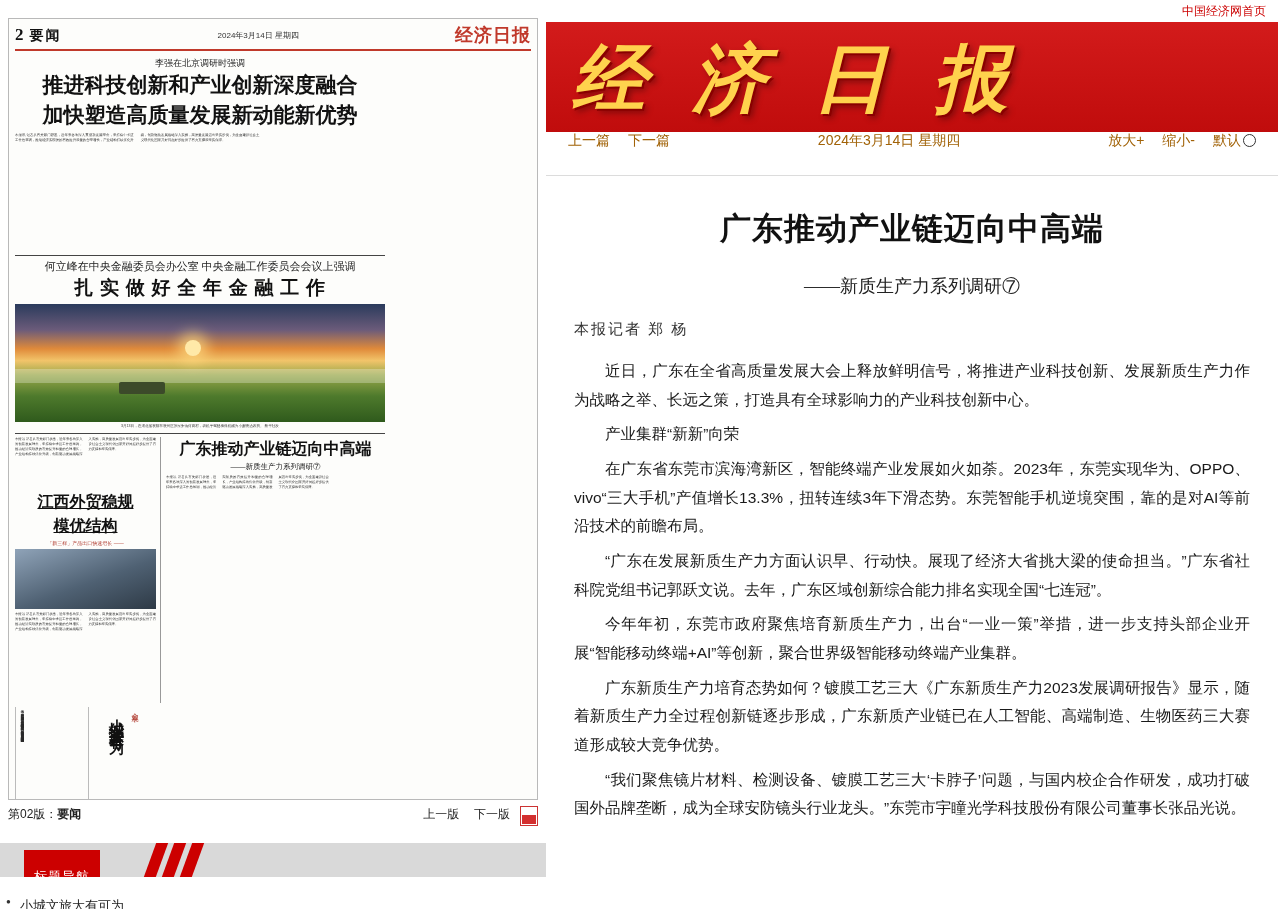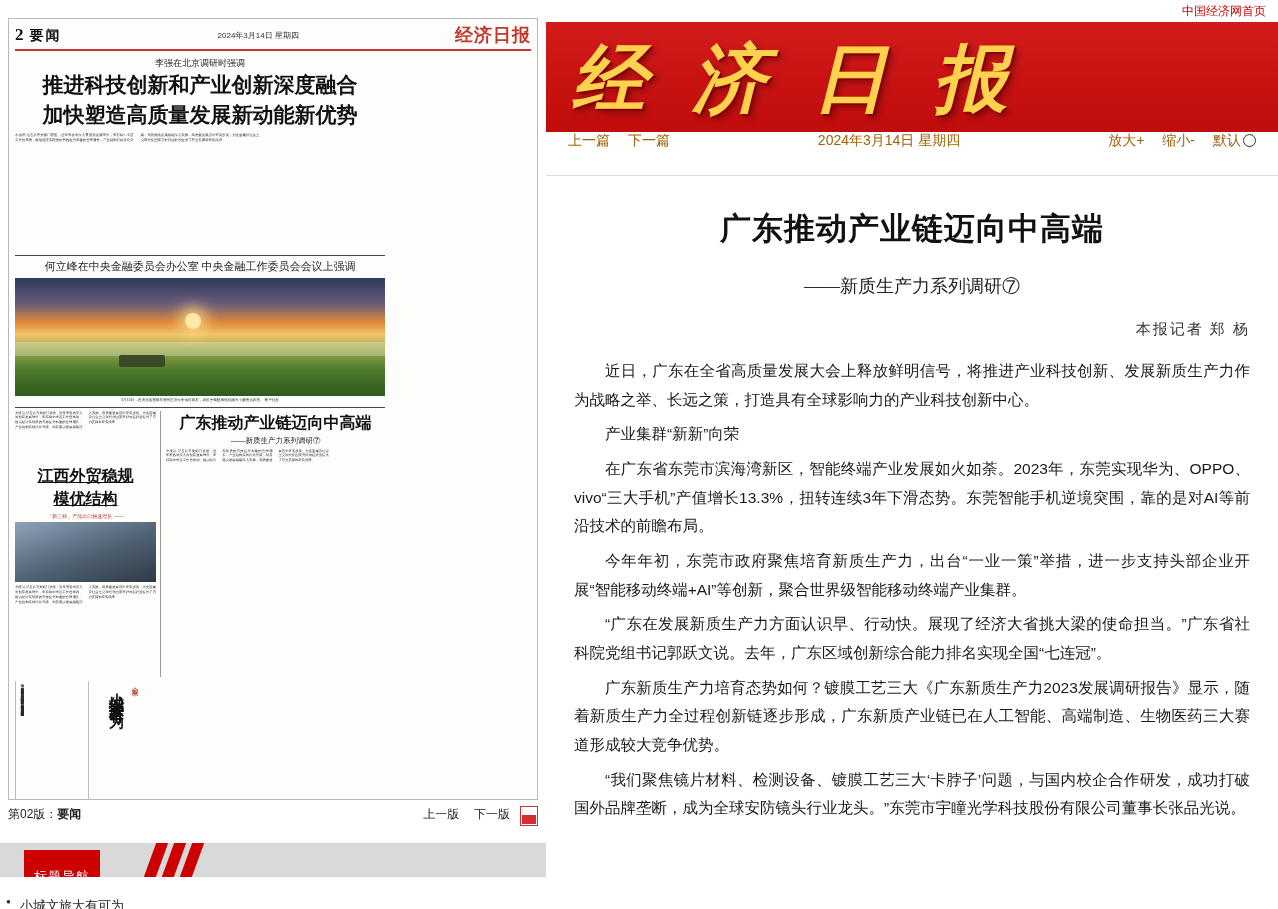--- a/index.html
+++ b/index.html
@@ -321,21 +321,21 @@
     margin: 16px 0 0;
   }
   .art-sub {
     text-align: center;
     font-size: 18px;
     color: #222;
     margin-top: 24px;
     font-family: "Liberation Serif", serif;
   }
   .art-byline {
-    text-align: right;
+    text-align: left;
     font-size: 15px;
     color: #333;
     margin-top: 22px;
     letter-spacing: 2px;
   }
   .art-body {
     margin-top: 18px;
     font-size: 15.5px;
     line-height: 1.85;
     color: #1a1a1a;
@@ -366,20 +366,21 @@
 
           <div class="pb-main">
             <div class="kicker">李强在北京调研时强调</div>
             <div class="headline-1">推进科技创新和产业创新深度融合</div>
             <div class="headline-1">加快塑造高质量发展新动能新优势</div>
 
             <div class="cols-3">本报讯 记者从有关部门获悉，近年来各地深入贯彻新发展理念，坚持稳中求进工作总基调，推动经济实现质的有效提升和量的合理增长，产业结构持续优化升级，创新驱动发展战略深入实施，高质量发展迈出坚实步伐，为全面建设社会主义现代化国家开好局起好步提供了有力支撑和坚实保障。</div>
 
             <div class="rule-thin"></div>
             <div class="subhead-line">何立峰在中央金融委员会办公室 中央金融工作委员会会议上强调</div>
+            <div class="headline-2">扎 实 做 好 全 年 金 融 工 作</div>
 
             <div class="photo">
               <div class="sun"></div>
               <div class="mist"></div>
               <div class="tractor"></div>
             </div>
             <div class="photo-cap">3月13日，在湖北省襄阳市襄州区张家集镇何岗村，农机手驾驶植保机械为小麦喷洒农药。 新华社发</div>
 
             <div class="rule-thin"></div>
 
@@ -463,21 +464,21 @@
 
     <div class="article">
       <h1 class="art-title">广东推动产业链迈向中高端</h1>
       <div class="art-sub">——新质生产力系列调研⑦</div>
       <div class="art-byline">本报记者 郑 杨</div>
 
       <div class="art-body">
         <p>近日，广东在全省高质量发展大会上释放鲜明信号，将推进产业科技创新、发展新质生产力作为战略之举、长远之策，打造具有全球影响力的产业科技创新中心。</p>
         <p>产业集群“新新”向荣</p>
         <p>在广东省东莞市滨海湾新区，智能终端产业发展如火如荼。2023年，东莞实现华为、OPPO、vivo“三大手机”产值增长13.3%，扭转连续3年下滑态势。东莞智能手机逆境突围，靠的是对AI等前沿技术的前瞻布局。</p>
+        <p>“广东在发展新质生产力方面认识早、行动快。展现了经济大省挑大梁的使命担当。”广东省社科院党组书记郭跃文说。去年，广东区域创新综合能力排名实现全国“七连冠”。</p>
         <p>今年年初，东莞市政府聚焦培育新质生产力，出台“一业一策”举措，进一步支持头部企业开展“智能移动终端+AI”等创新，聚合世界级智能移动终端产业集群。</p>
-        <p>“广东在发展新质生产力方面认识早、行动快。展现了经济大省挑大梁的使命担当。”广东省社科院党组书记郭跃文说。去年，广东区域创新综合能力排名实现全国“七连冠”。</p>
         <p>广东新质生产力培育态势如何？镀膜工艺三大《广东新质生产力2023发展调研报告》显示，随着新质生产力全过程创新链逐步形成，广东新质产业链已在人工智能、高端制造、生物医药三大赛道形成较大竞争优势。</p>
         <p>“我们聚焦镜片材料、检测设备、镀膜工艺三大‘卡脖子’问题，与国内校企合作研发，成功打破国外品牌垄断，成为全球安防镜头行业龙头。”东莞市宇瞳光学科技股份有限公司董事长张品光说。</p>
       </div>
     </div>
   </div>
 
 </div>
 
 </body></html>

